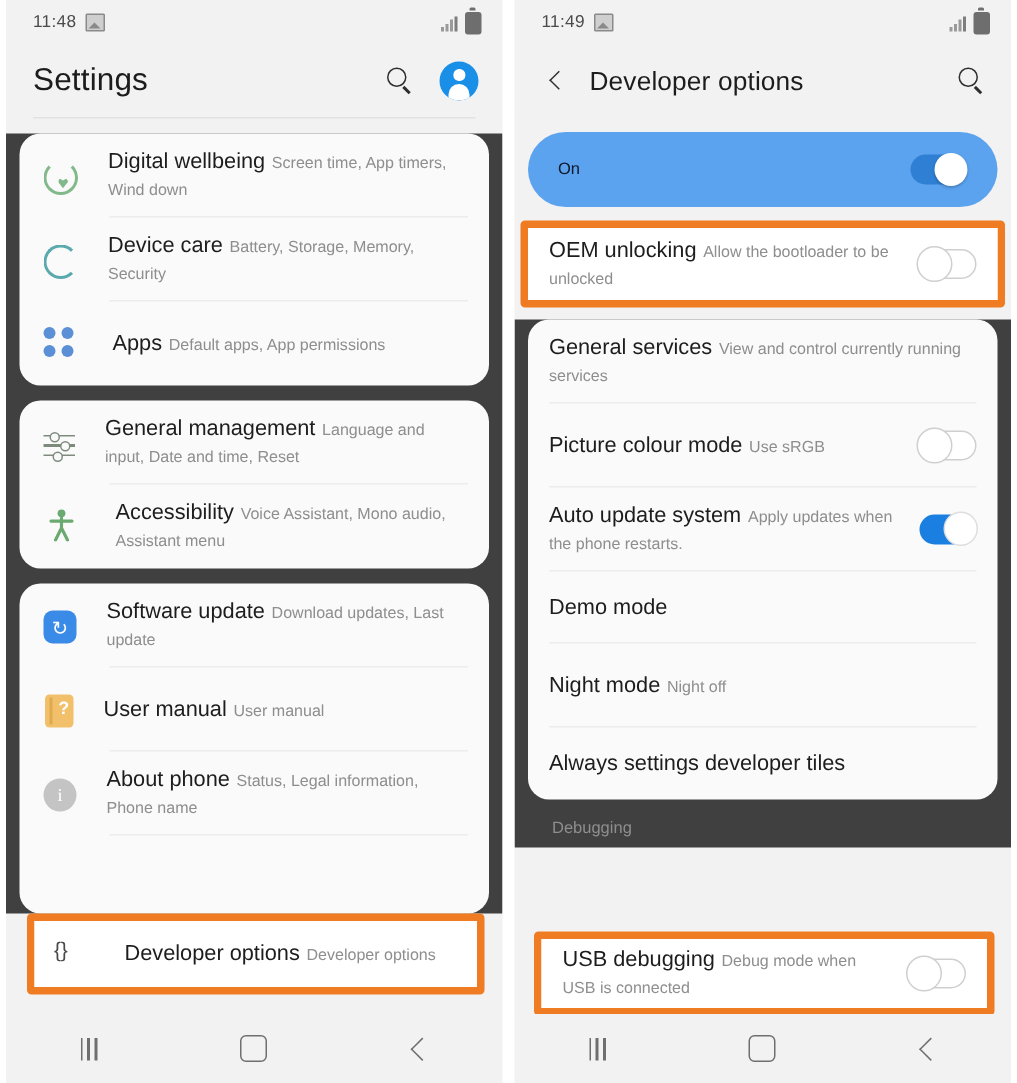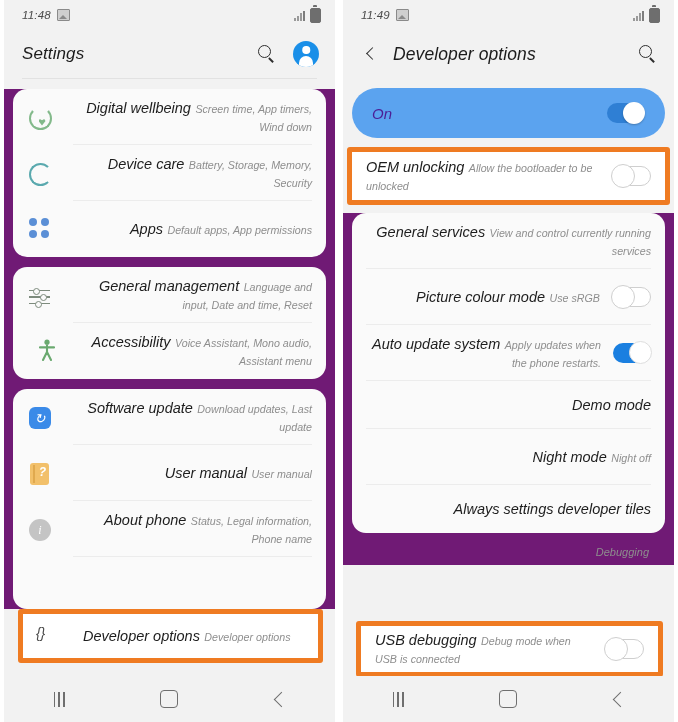--- a/index.html
+++ b/index.html
@@ -10,21 +10,20 @@
   body {
     width: 678px;
     height: 722px;
     font-family: "Liberation Sans", sans-serif;
     overflow: hidden;
   }
   .screens {
     display: flex;
     width: 678px;
     height: 722px;
-    font-style: italic;
   }
   .phone {
     position: relative;
     width: 331px;
     height: 722px;
     background: #f2f2f2;
     overflow: hidden;
   }
   .phone.left { margin-left: 4px; }
   .phone.right { margin-left: 8px; }
@@ -96,21 +95,21 @@
 
   
   .appbar {
     height: 48px;
     display: flex;
     align-items: center;
     padding: 0 16px 0 18px;
     background: #f2f2f2;
   }
   .appbar-title {
-    font-size: 17px;
+    font-size: 21px;
     color: #1c1c1c;
     letter-spacing: .1px;
   }
   .appbar.right .appbar-title { font-size: 17.5px; }
   .appbar-spacer { flex: 1; }
   .back-chevron {
     width: 20px;
     height: 20px;
     margin-right: 12px;
     position: relative;
@@ -175,23 +174,22 @@
     background: #ffffff;
   }
   .appbar-underline {
     height: 1px;
     background: #e2e2e2;
     margin: 0 18px;
   }
 
   
   .content {
-    background: #701a75;
+    background: #404040;
     padding: 0 9px;
-    text-align: right;
   }
   .card {
     background: #fafafa;
     border-radius: 14px;
     margin-top: 10px;
     overflow: hidden;
   }
   .row {
     display: flex;
     align-items: center;
@@ -379,22 +377,22 @@
     margin: 10px 9px 0 9px;
     background: #5ba3ef;
     border-radius: 28px;
     height: 50px;
     display: flex;
     align-items: center;
     padding: 0 20px;
   }
   .banner-label {
     flex: 1;
-    font-size: 15px;
-    color: #4c1d95;
+    font-size: 11px;
+    color: #0f172a;
   }
   .toggle {
     width: 38px;
     height: 20px;
     border-radius: 10px;
     position: relative;
     flex: none;
   }
   .toggle.on-banner { background: #2f7fd4; }
   .toggle.on-banner .knob {

